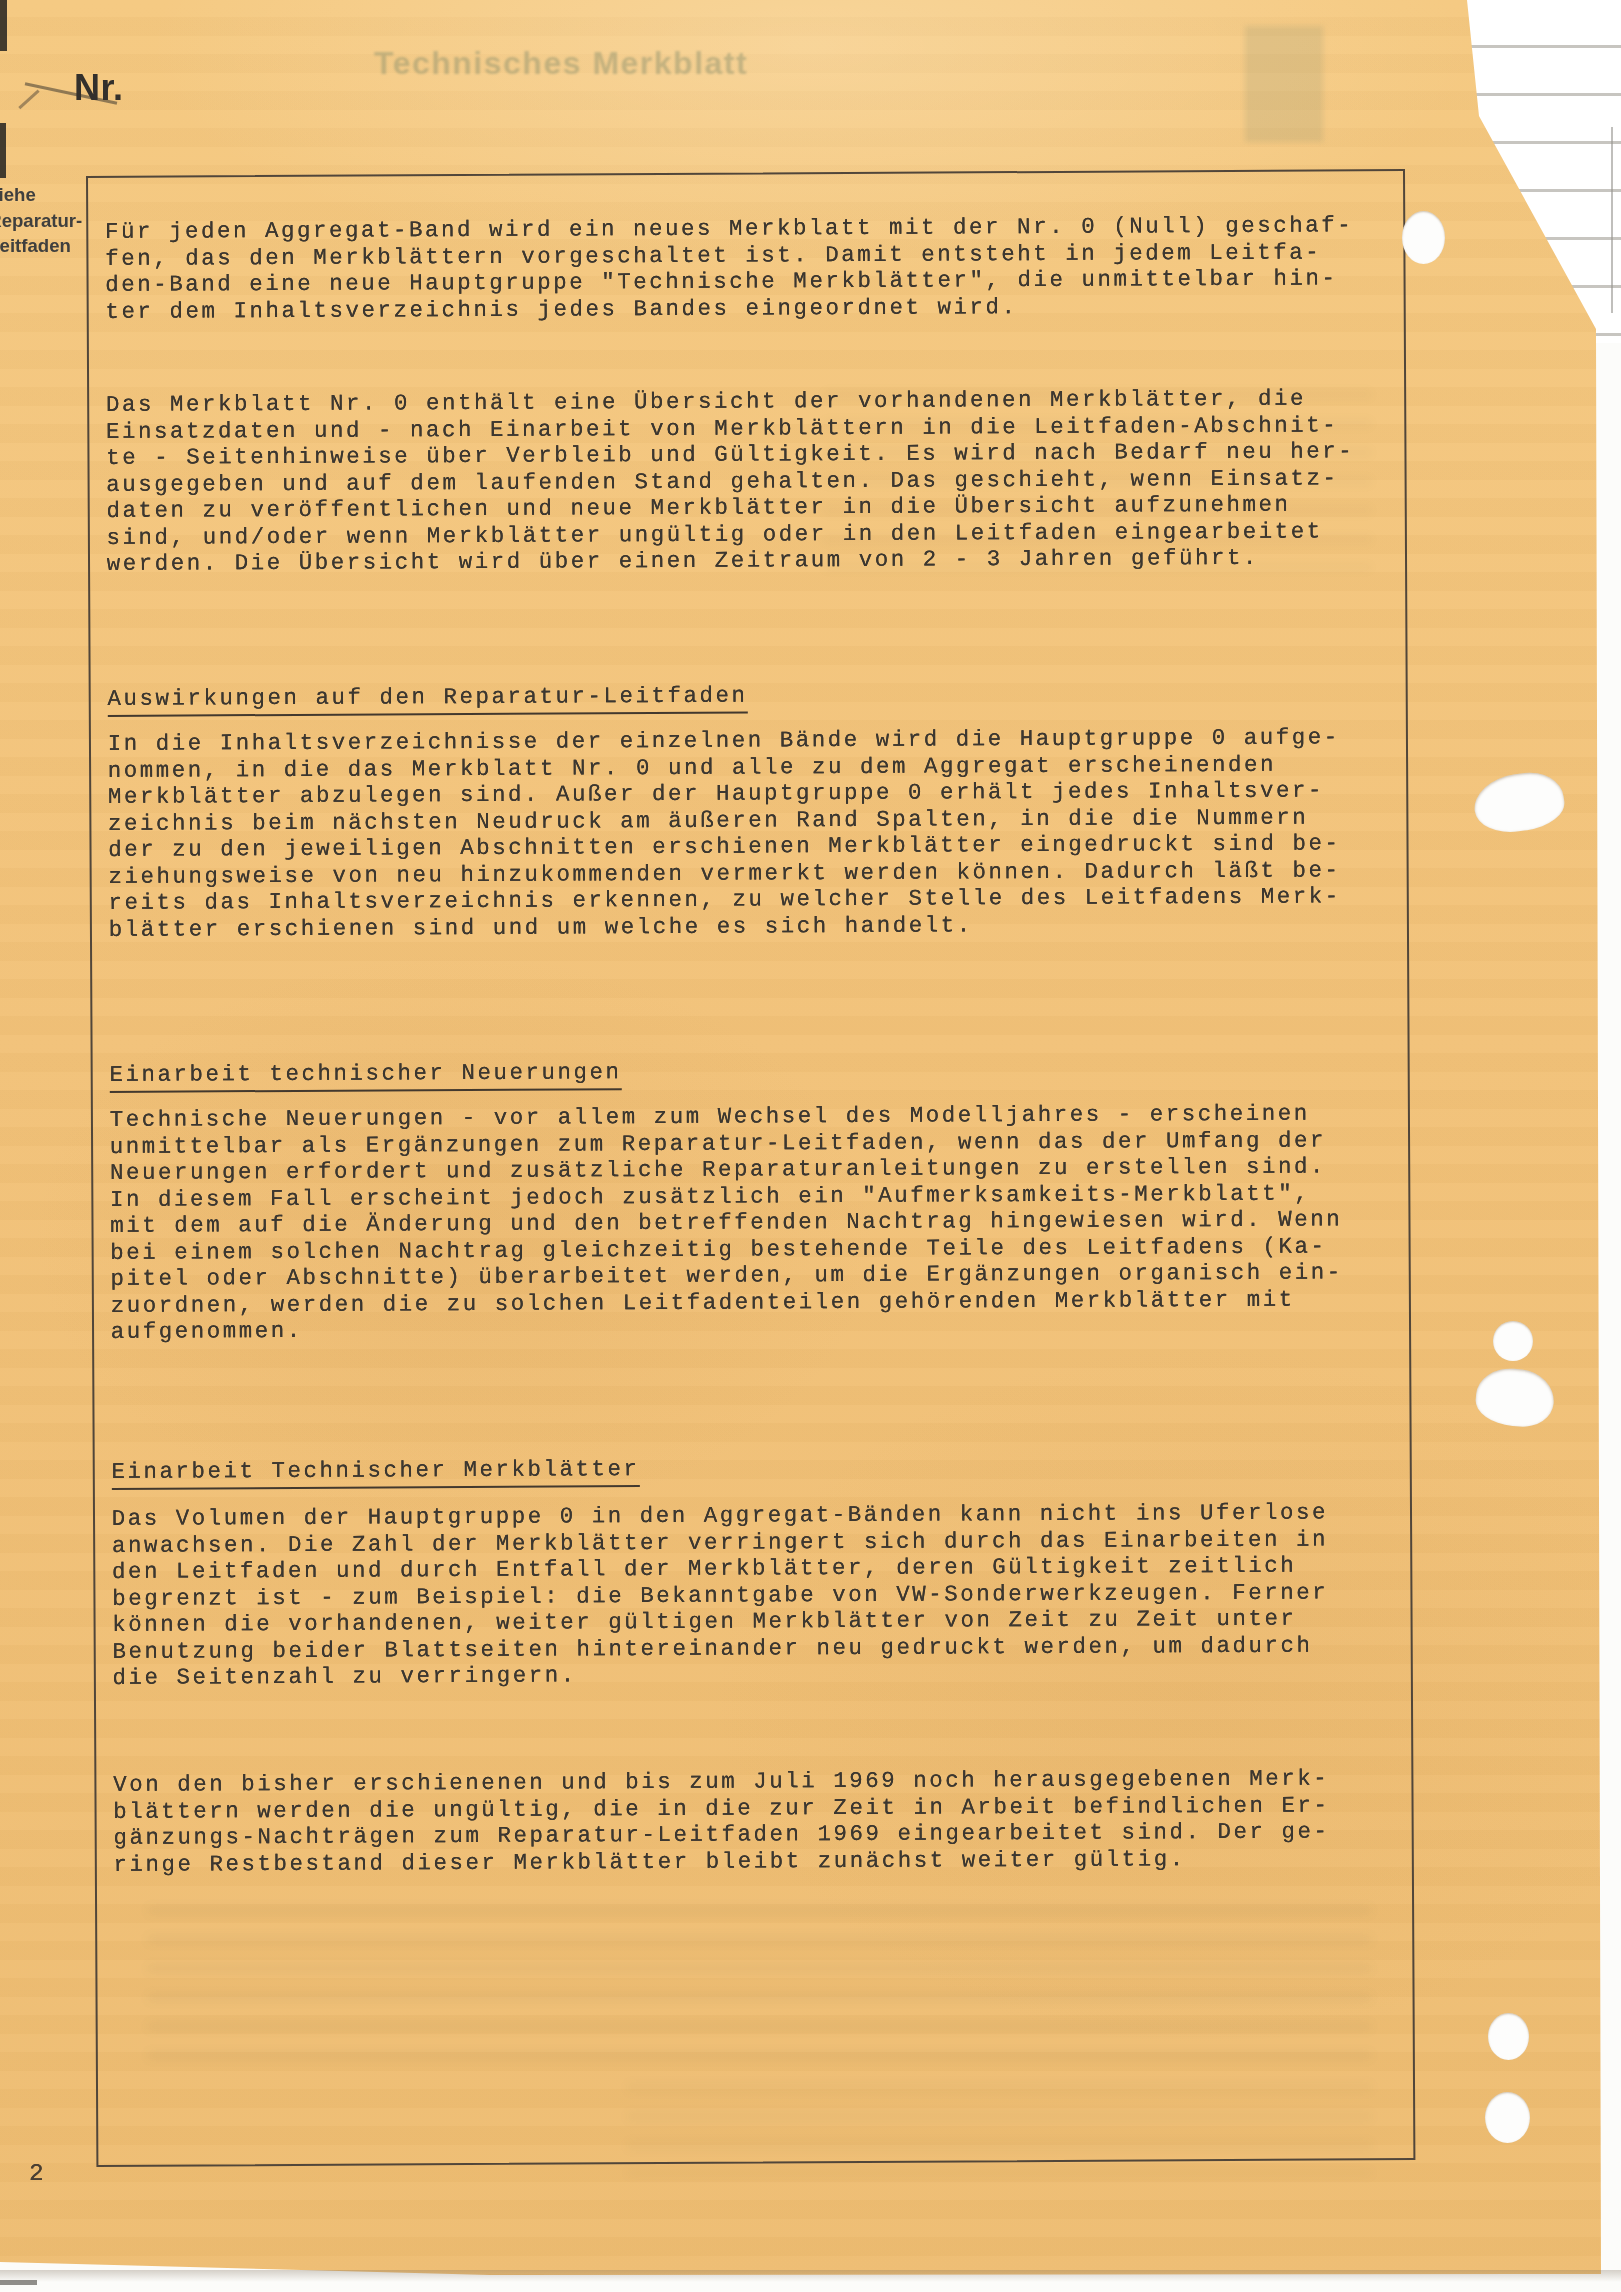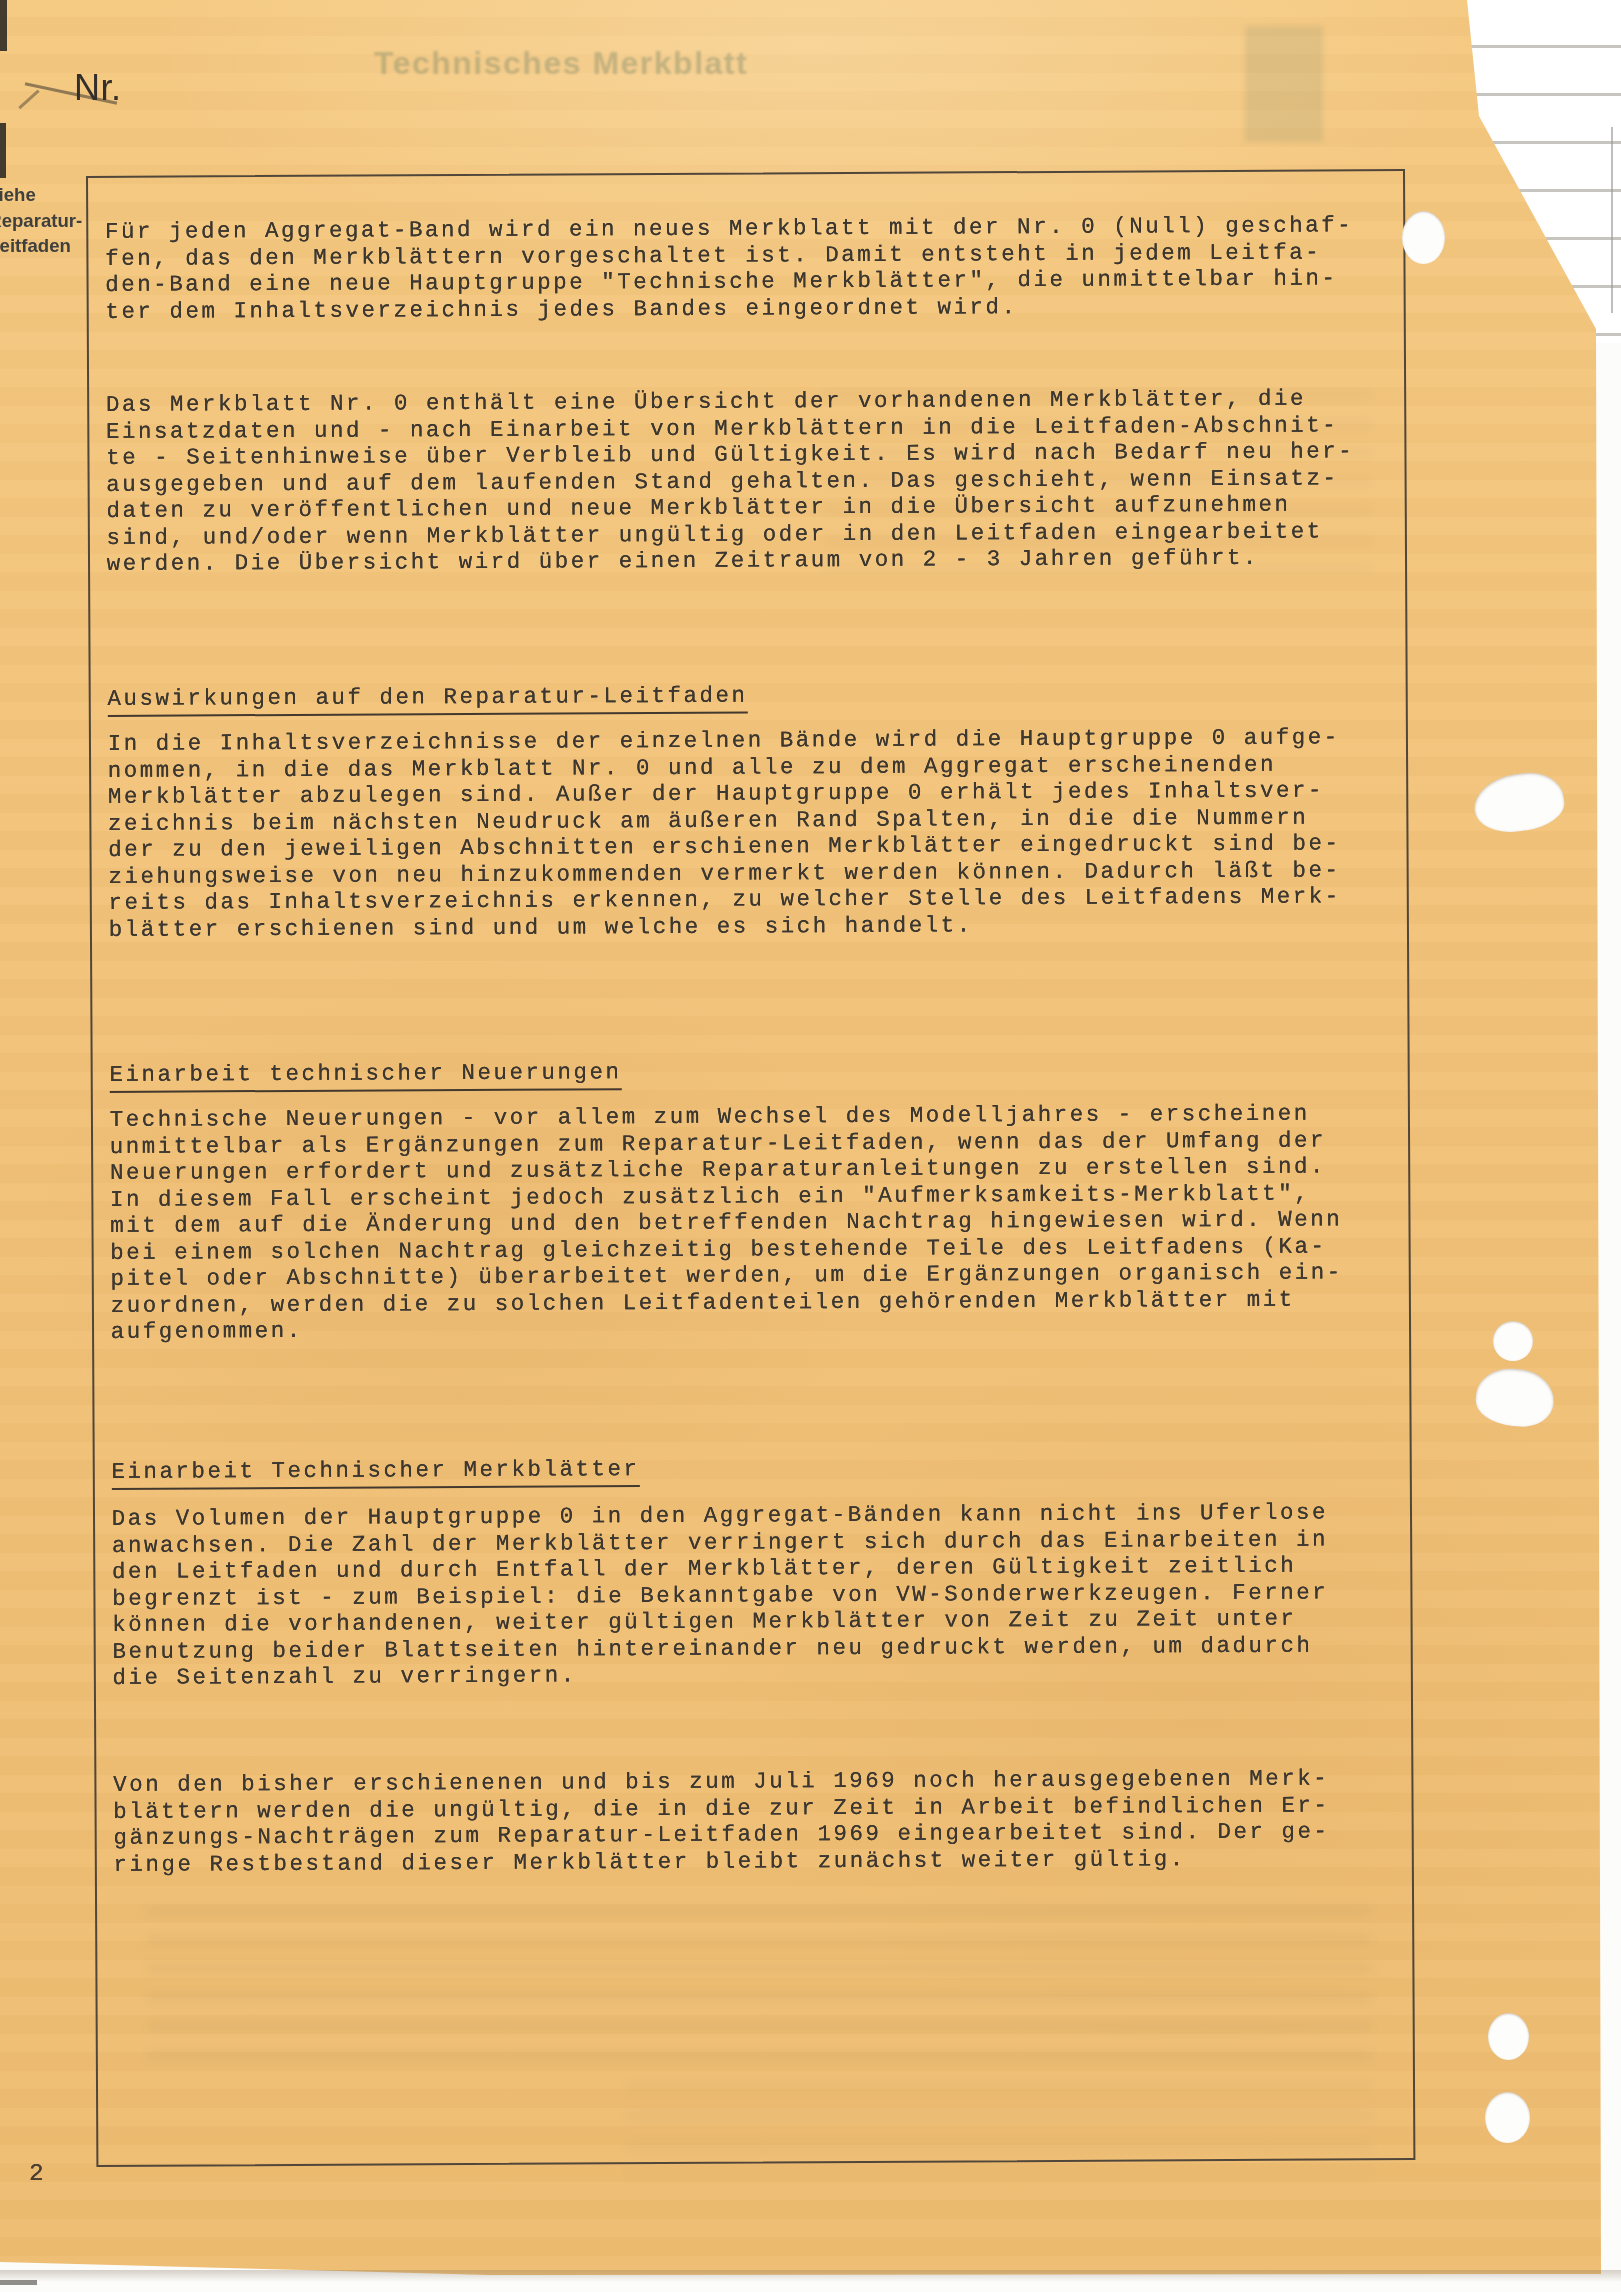--- a/index.html
+++ b/index.html
@@ -49,21 +49,21 @@
   }
   .smudge{position:absolute;filter:blur(4.9px);opacity:.7;
     background:repeating-linear-gradient(180deg,rgba(115,105,70,0.10) 0 8.8px,rgba(0,0,0,0) 8.8px 29px);}
   .smudge1{left:823px;top:390px;width:549px;height:181px;opacity:.45;}
   .smudge2{left:147px;top:1906px;width:1225px;height:172px;}
   .smudge3{left:627px;top:2083px;width:745px;height:93px;opacity:.5;}
 
   
   .nr-label{
     position:absolute;left:74px;top:67px;
-    font-size:36px;font-weight:normal;color:#33302c;letter-spacing:0.5px;
+    font-size:36px;font-weight:bold;color:#33302c;letter-spacing:0.5px;
   }
   .margin-note{
     position:absolute;left:-11.8px;top:182px;
     font-size:18.6px;font-weight:bold;color:#3f3f3e;line-height:25.5px;
   }
   .margin-note span{display:block;}
   .content-box{
     position:absolute;left:86px;top:176px;width:1319px;height:1991px;
     border:2px solid #51463a;box-sizing:border-box;
     transform:rotate(-0.3deg);transform-origin:0 0;

